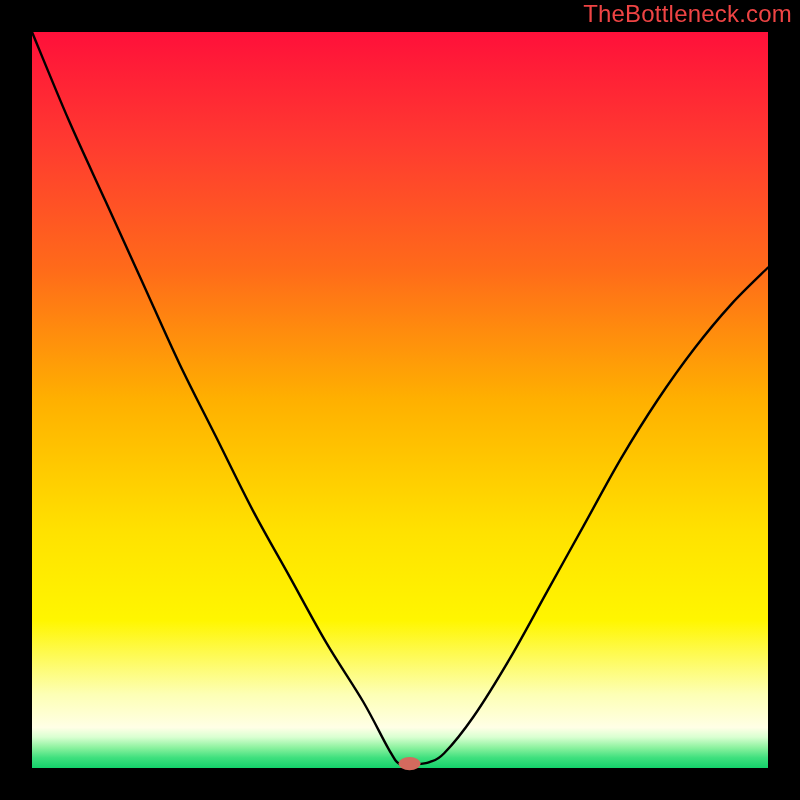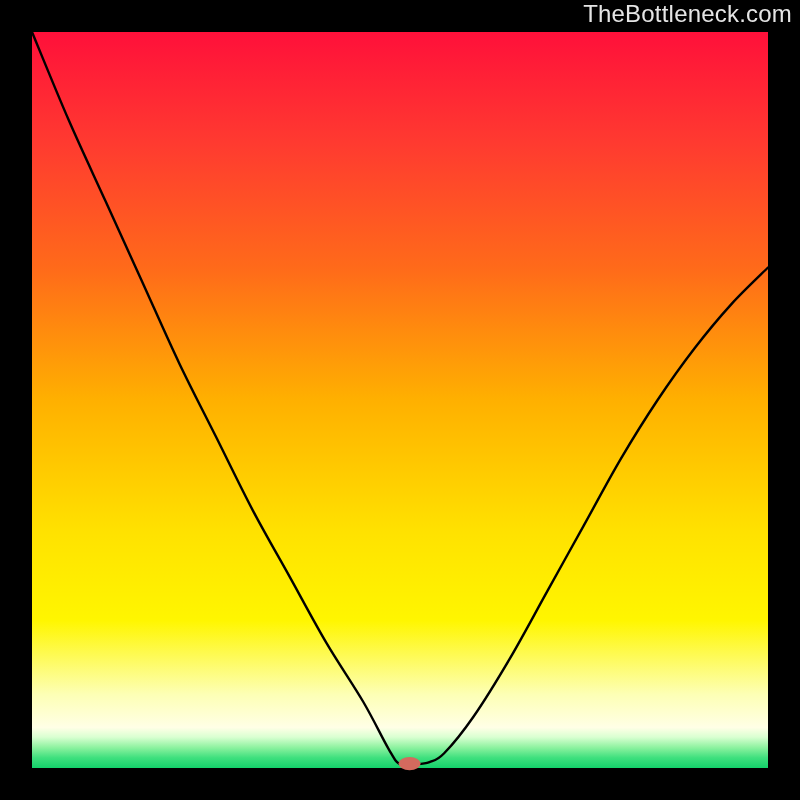--- a/index.html
+++ b/index.html
@@ -14,21 +14,21 @@
   .frame {
     position: relative;
     width: 800px;
     height: 800px;
     background: #000;
   }
   .watermark {
     position: absolute;
     top: 0px;
     right: 8px;
-    color: #e5e5e5;
+    color: #ef4444;
     font-size: 24px;
     font-weight: 400;
     letter-spacing: 0.2px;
     z-index: 10;
   }
   svg {
     display: block;
   }
 </style>
 </head>

